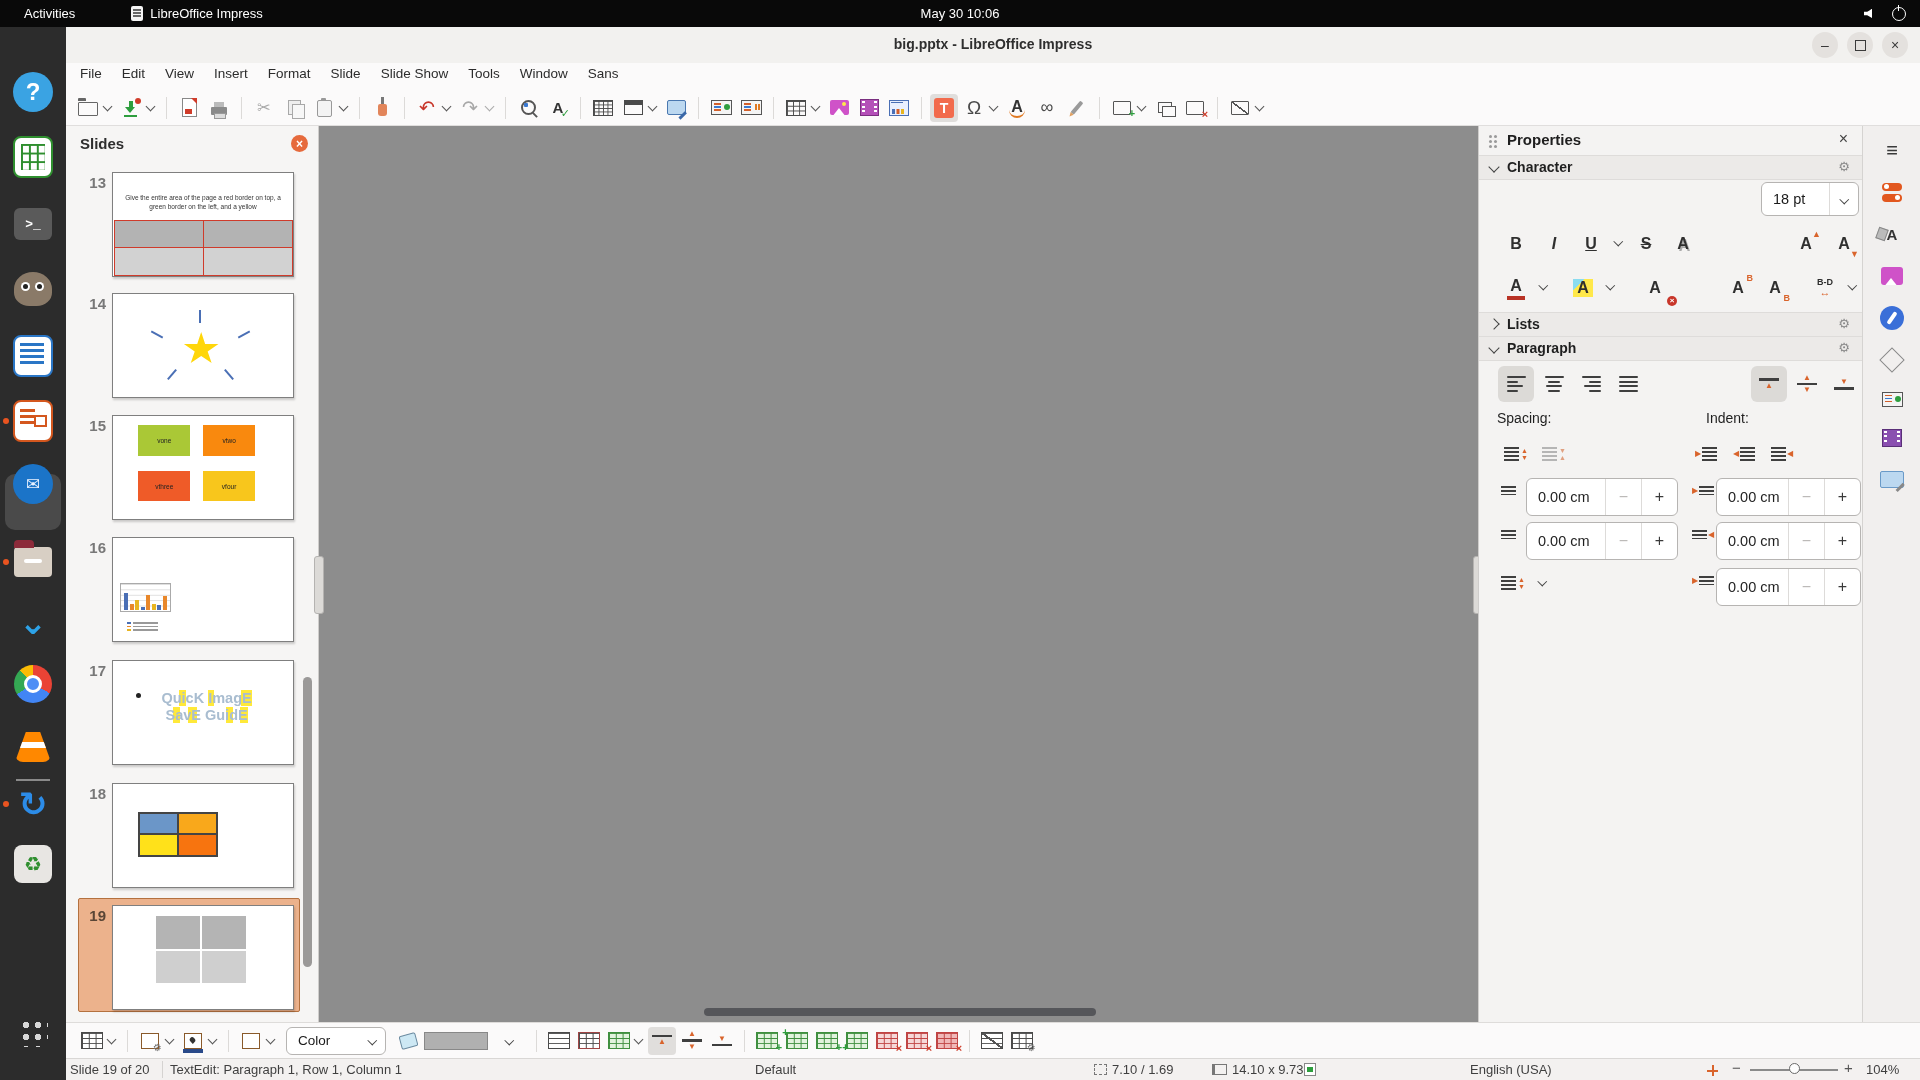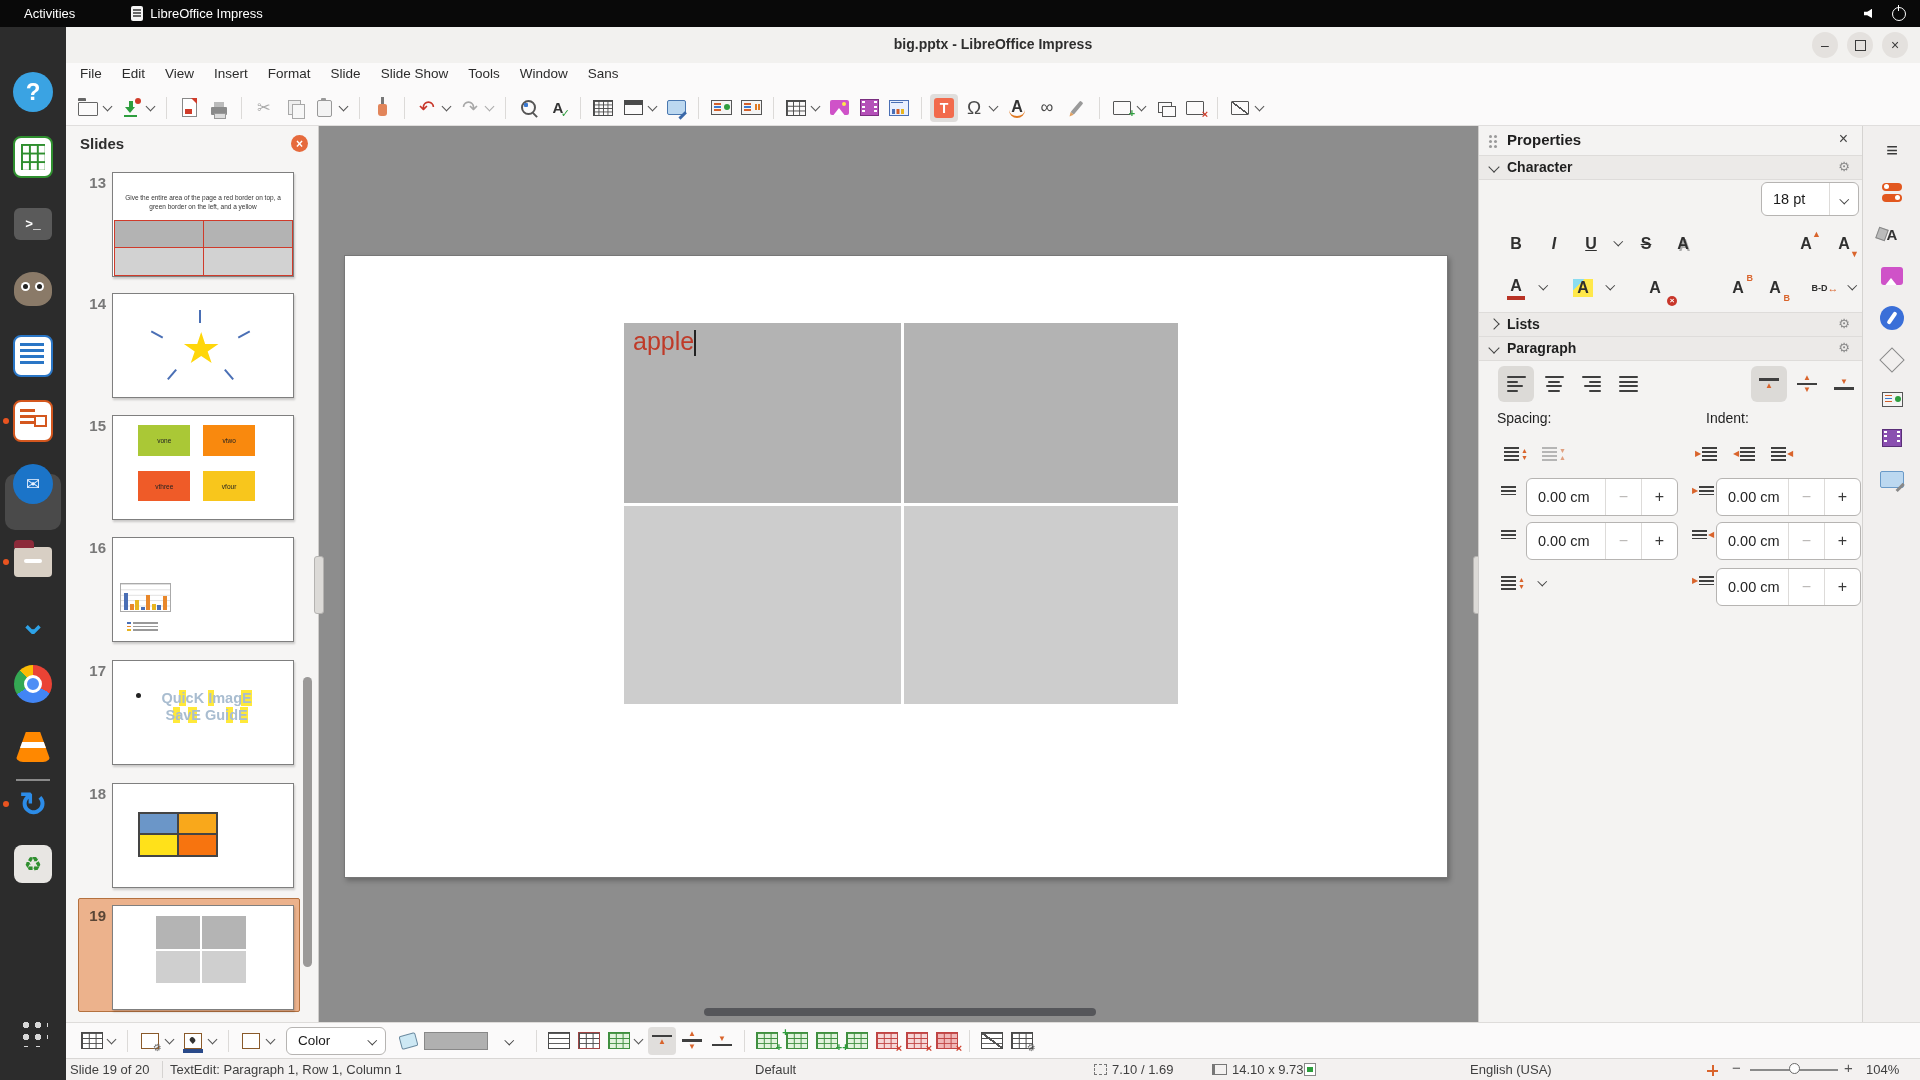--- a/index.html
+++ b/index.html
@@ -230,21 +230,21 @@
   .cbtnfree{display:flex;align-items:center;justify-content:center;width:22px;}
   .charbtn{position:absolute;width:32px;height:32px;display:flex;align-items:center;justify-content:center;
     font-size:16px;font-weight:bold;color:#2f2f2f;}
   .charbtn .sup{position:absolute;right:1px;top:1px;font-size:9px;color:#d9642c;}
   .charbtn .subb{position:absolute;right:1px;bottom:1px;font-size:9px;color:#d9642c;}
   .fcA{border-bottom:4px solid #b83225;padding:0 3px 1px;}
   .hlA{background:linear-gradient(135deg,#8adcf0 0 30%,#ffe84a 30% 100%);padding:0 4px;}
   .clearA{position:relative;}
   .clearA em{position:absolute;right:-6px;bottom:-2px;font-style:normal;width:10px;height:10px;border-radius:50%;
     background:#c8362a;color:#fff;font-size:8px;line-height:10px;text-align:center;font-weight:bold;}
-  .bd{font-size:9px;font-weight:bold;color:#2f2f2f;display:flex;align-items:center;line-height:1;}
+  .bd{font-size:9px;font-weight:bold;color:#2f2f2f;display:flex;flex-direction:column;align-items:center;line-height:1;}
   .bd em{font-style:normal;color:#d9642c;font-size:11px;}
   .abtn{background:#dcdad7;border-radius:6px;}
   .hbars{width:19px;display:flex;flex-direction:column;gap:2.5px;}
   .hbars i{height:2.2px;background:#3f3f3f;border-radius:1px;display:block;}
   .al-l i:nth-child(1){width:100%}.al-l i:nth-child(2){width:58%}.al-l i:nth-child(3){width:85%}.al-l i:nth-child(4){width:58%}
   .al-c i{margin:0 auto}.al-c i:nth-child(1){width:100%}.al-c i:nth-child(2){width:58%}.al-c i:nth-child(3){width:85%}.al-c i:nth-child(4){width:58%}
   .al-r i{margin-left:auto}.al-r i:nth-child(1){width:100%}.al-r i:nth-child(2){width:58%}.al-r i:nth-child(3){width:85%}.al-r i:nth-child(4){width:58%}
   .al-j i{width:100%}
   .vico{width:20px;display:flex;flex-direction:column;align-items:center;gap:1px;font-size:8px;color:#d9642c;line-height:1;}
   .vline{display:block;width:100%;height:2.2px;background:#3f3f3f;}
@@ -321,20 +321,21 @@
 <body>
 
 <div id="screen">
 
   <div id="topbar" class="abs">
     <span class="activities">Activities</span>
     <span class="appmenu">
       <span class="docglyph"></span>
       <span>LibreOffice Impress</span>
     </span>
+    <span class="clock">May 30 10:06</span>
     <span class="tray">
       <span class="spk"></span>
       <span class="pwr"></span>
     </span>
   </div>
 
   <div id="dock" class="abs">
     <span class="activebg" style="top:447px;"></span>
     <div class="dockitem" style="top:45px;">
         <span class="dk help">?</span>
@@ -608,30 +609,20 @@
           <i></i>
           <i></i>
           <i></i>
         </div>
     </div>
 
     <div class="vscroll"></div>
   </div>
 
   <div id="canvas" class="abs">
-    <div id="slide">
-      <div id="slidetable">
-        <div class="c1" style="position:relative;">
-          <span class="appletext">apple<i class="caret" style="font-style:normal;"></i></span>
-        </div>
-        <div class="c2"></div>
-        <div class="c3"></div>
-        <div class="c4"></div>
-      </div>
-    </div>
     <div class="hscroll"></div>
     <div class="splitter abs" style="left:-5px;top:430px;"></div>
     <div class="splitter abs" style="right:-5px;top:430px;"></div>
   </div>
 
   <div id="sidebar" class="abs">
     <div class="sbhead">
       <span class="dots"></span>
       <span class="sbtitle">Properties</span>
       <span class="sbclose">×</span>

